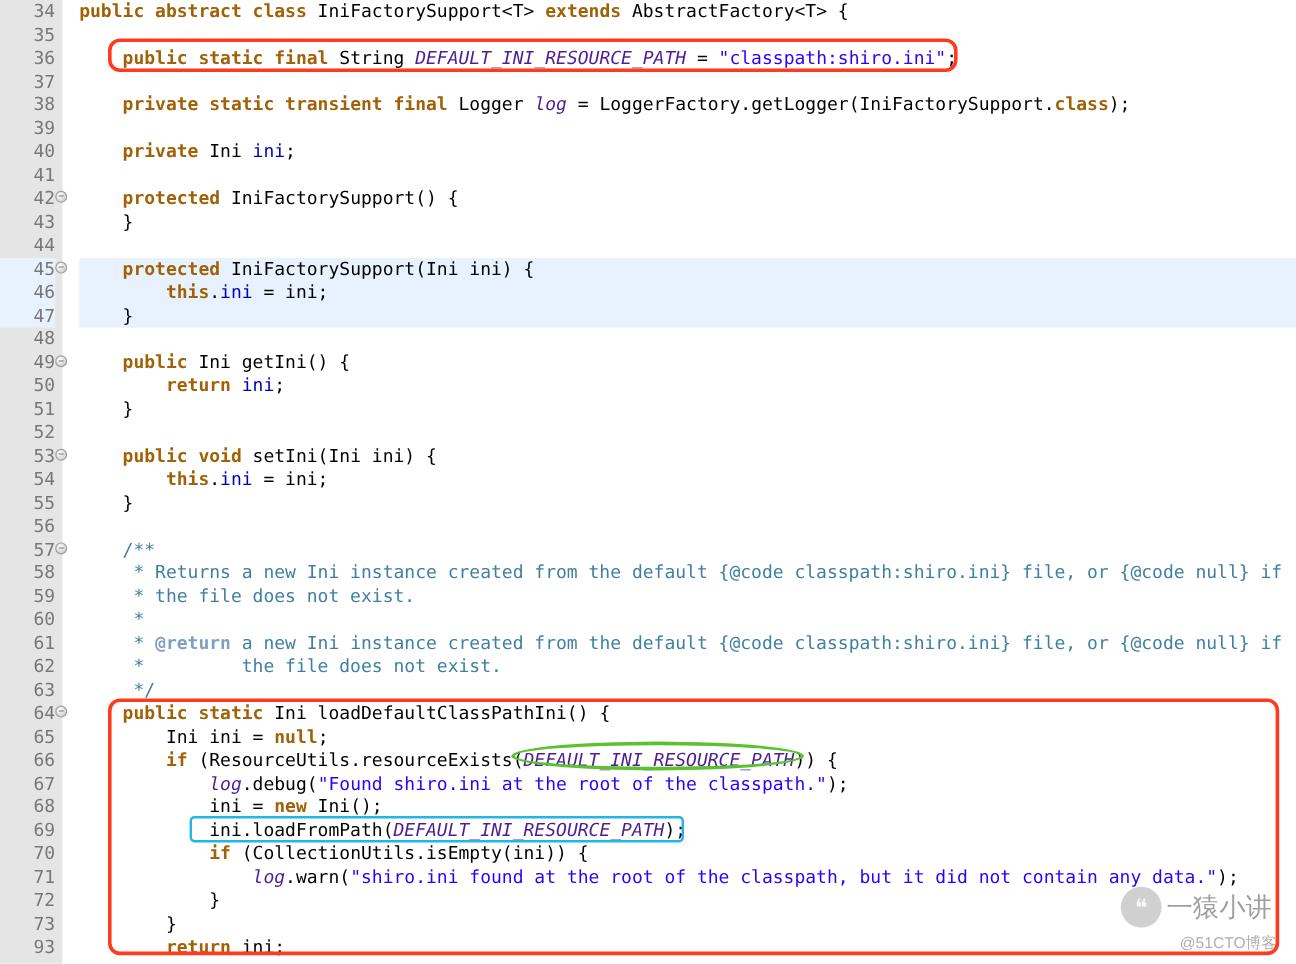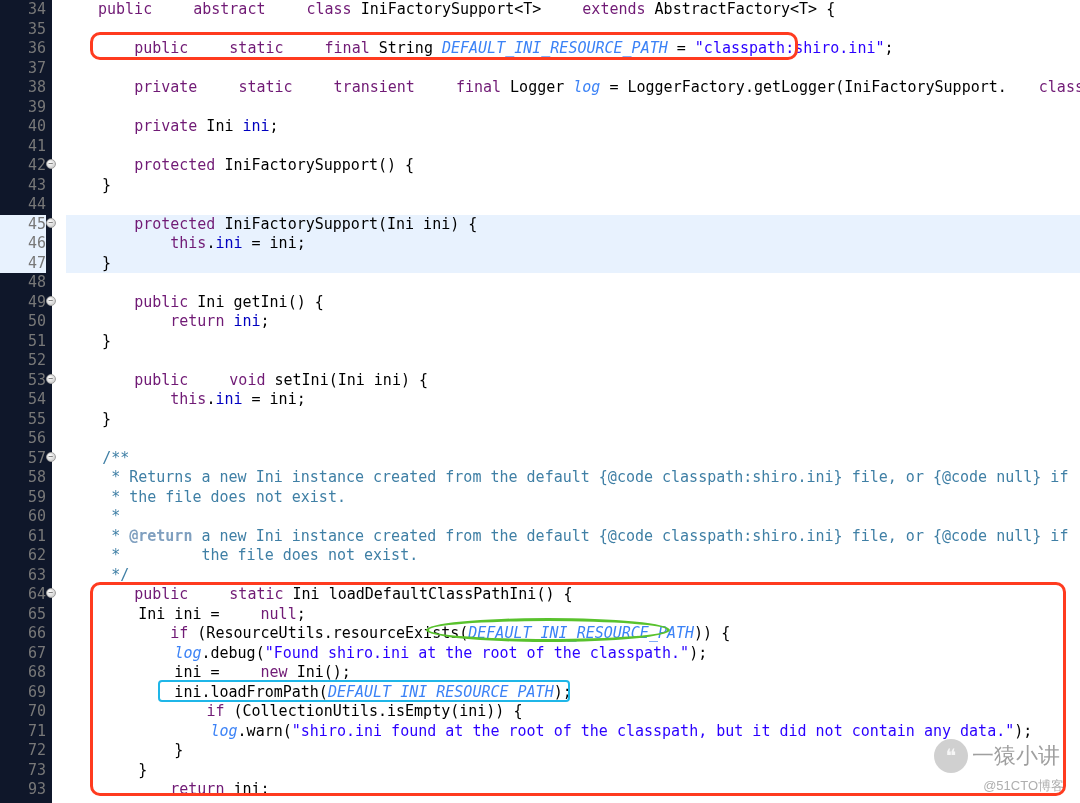--- a/index.html
+++ b/index.html
@@ -11,21 +11,21 @@
     width: 1080px;
     height: 803px;
     overflow: hidden;
   }
   .editor {
     display: flex;
     position: relative;
     height: 100%;
   }
   .gutter {
-    background: #0f172a;
+    background: #e5e5e5;
     text-align: right;
     padding-right: 6px;
     color: #787878;
     user-select: none;
     flex-shrink: 0;
     width: 52px;
     font-size: 15px;
     position: relative;
     z-index: 2;
   }
@@ -60,26 +60,26 @@
     position: relative;
   }
   .hl { background: #e8f2fe; }
   .left-blue-bar {
     position: absolute;
     left: 0;
     width: 6px;
     background: #a8c8f0;
     z-index: 1;
   }
-  .kw { color: #701a75; font-weight: normal; margin-left: 32px; }
+  .kw { color: #a16207; font-weight: bold; }
   .str { color: #2a00ff; }
   .com { color: #3f7fa5; }
   .tag { color: #7f9fbf; font-weight: bold; text-align: center; }
   .field { color: #0000c0; }
-  .sfield { color: #3b82f6; font-style: italic; }
+  .sfield { color: #4c1d95; font-style: italic; }
   .smeth { }
   .watermark-logo {
     position: absolute;
     right: 20px;
     bottom: 30px;
     font-size: 22px;
     color: rgba(80,80,80,0.55);
     font-family: "PingFang SC", "Microsoft YaHei", sans-serif;
     display:flex;
     align-items:center;

